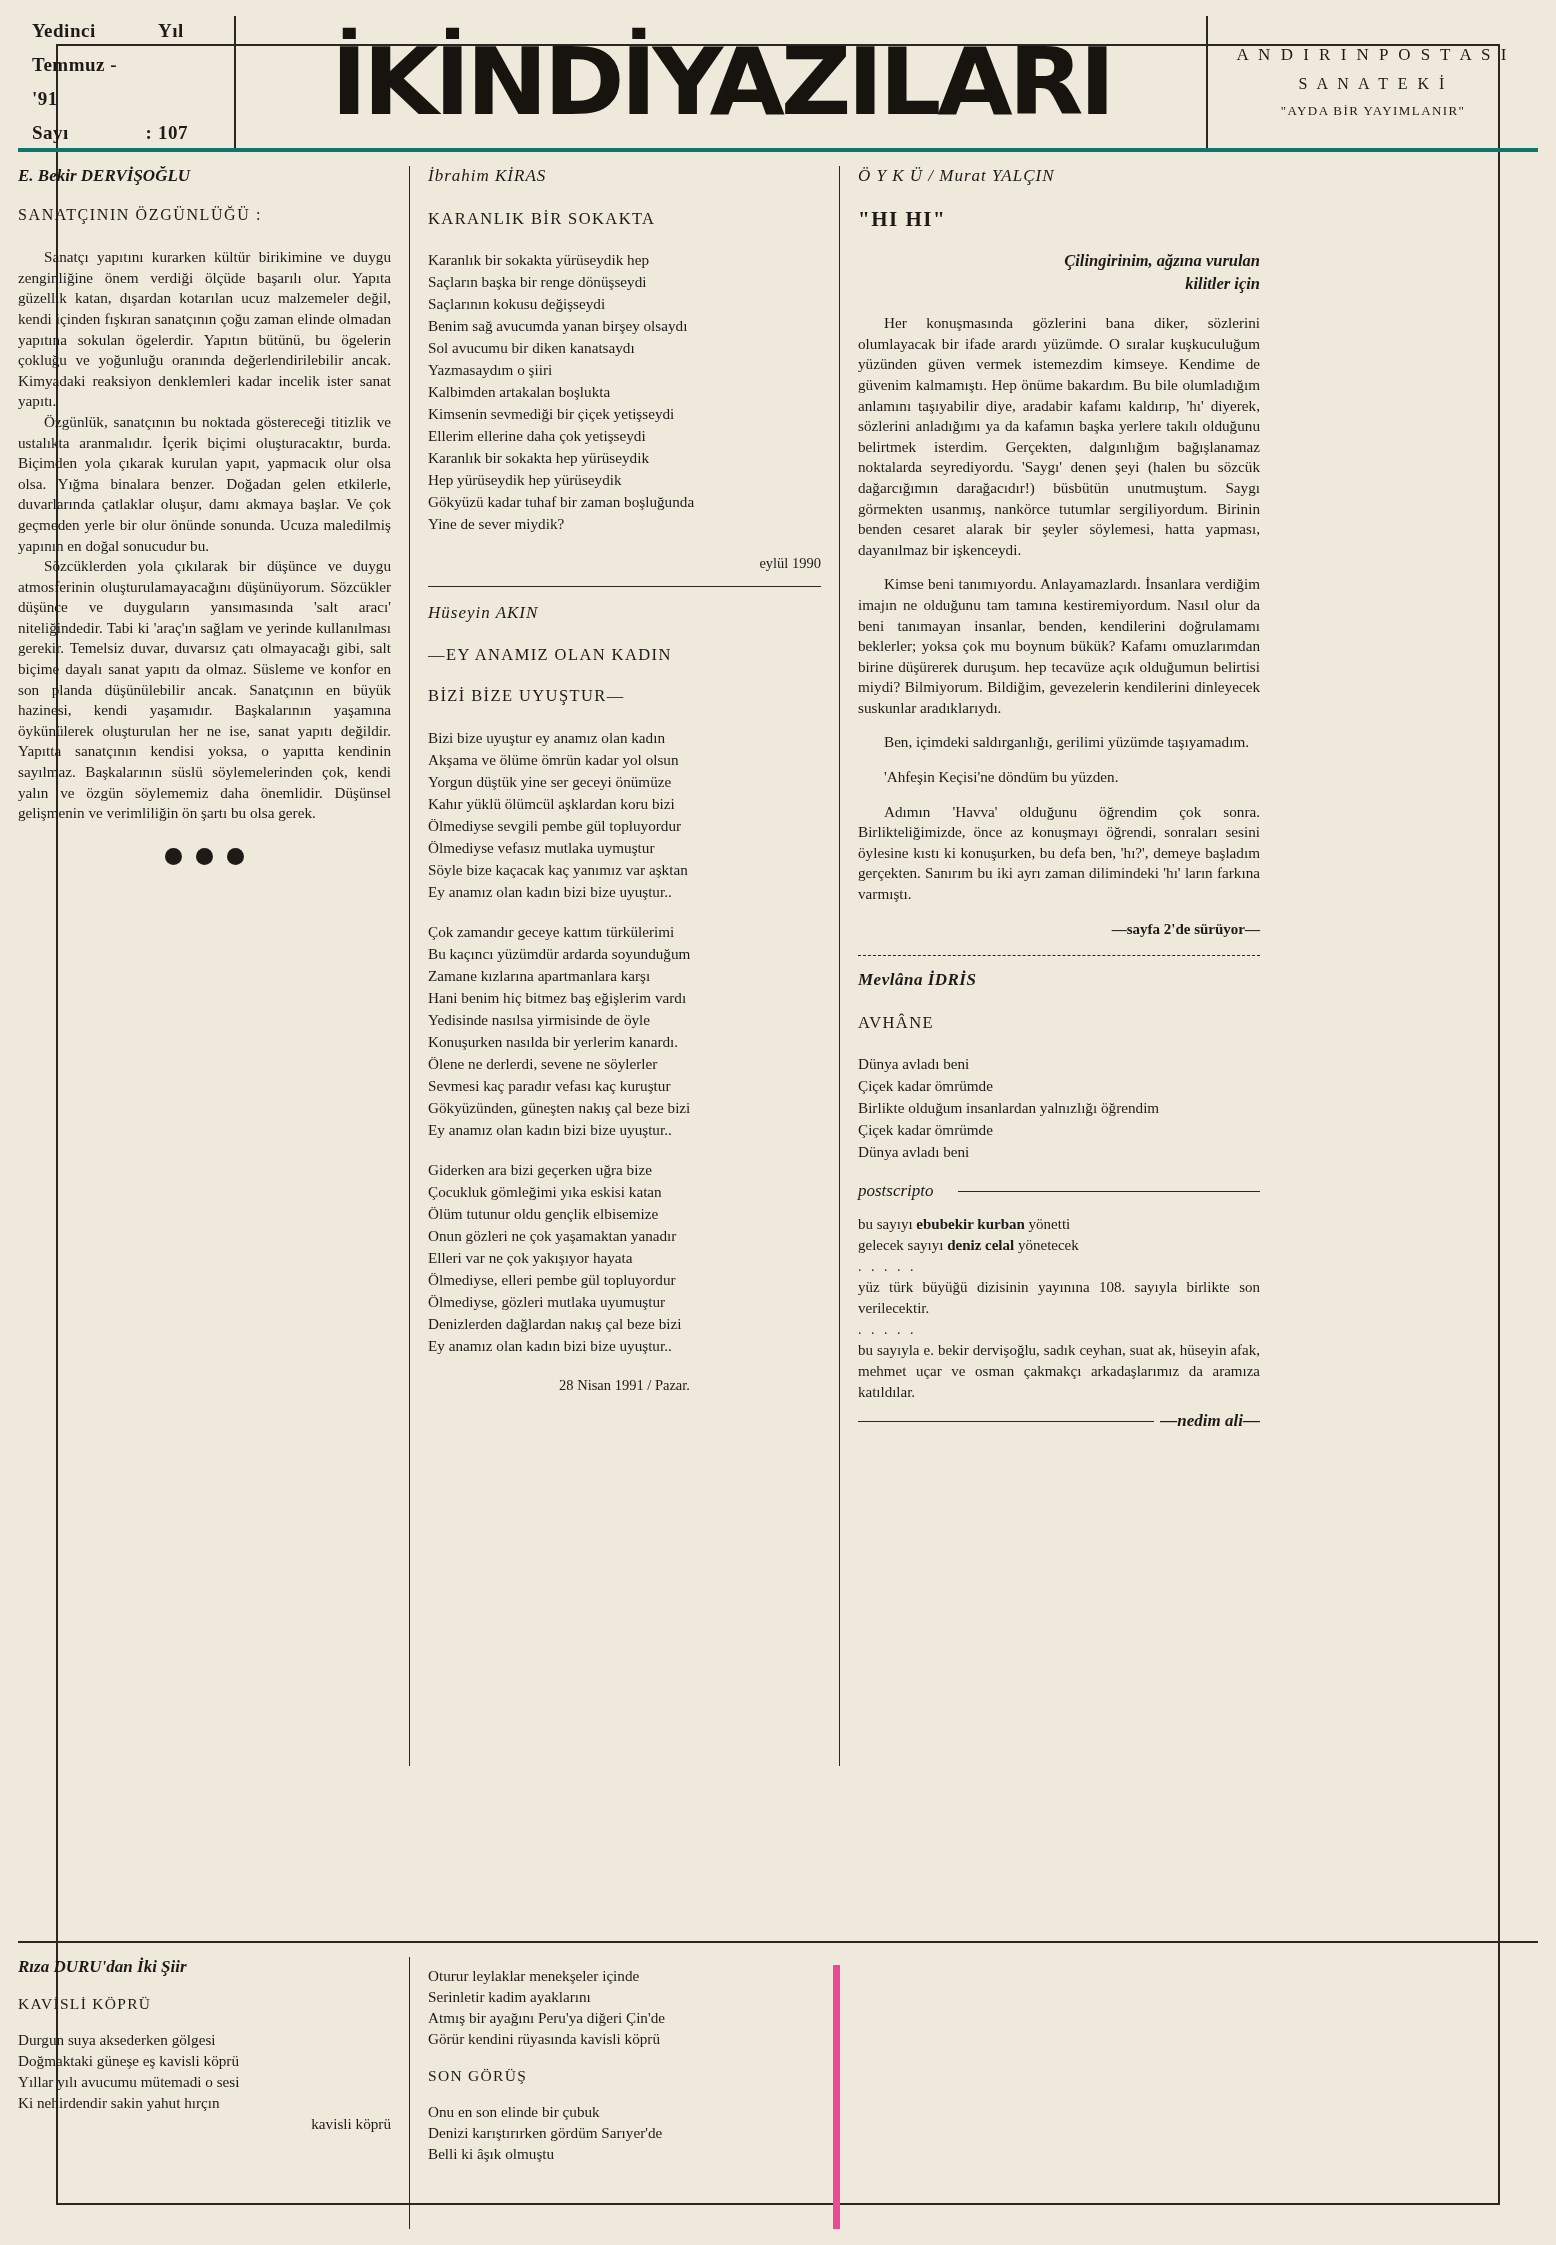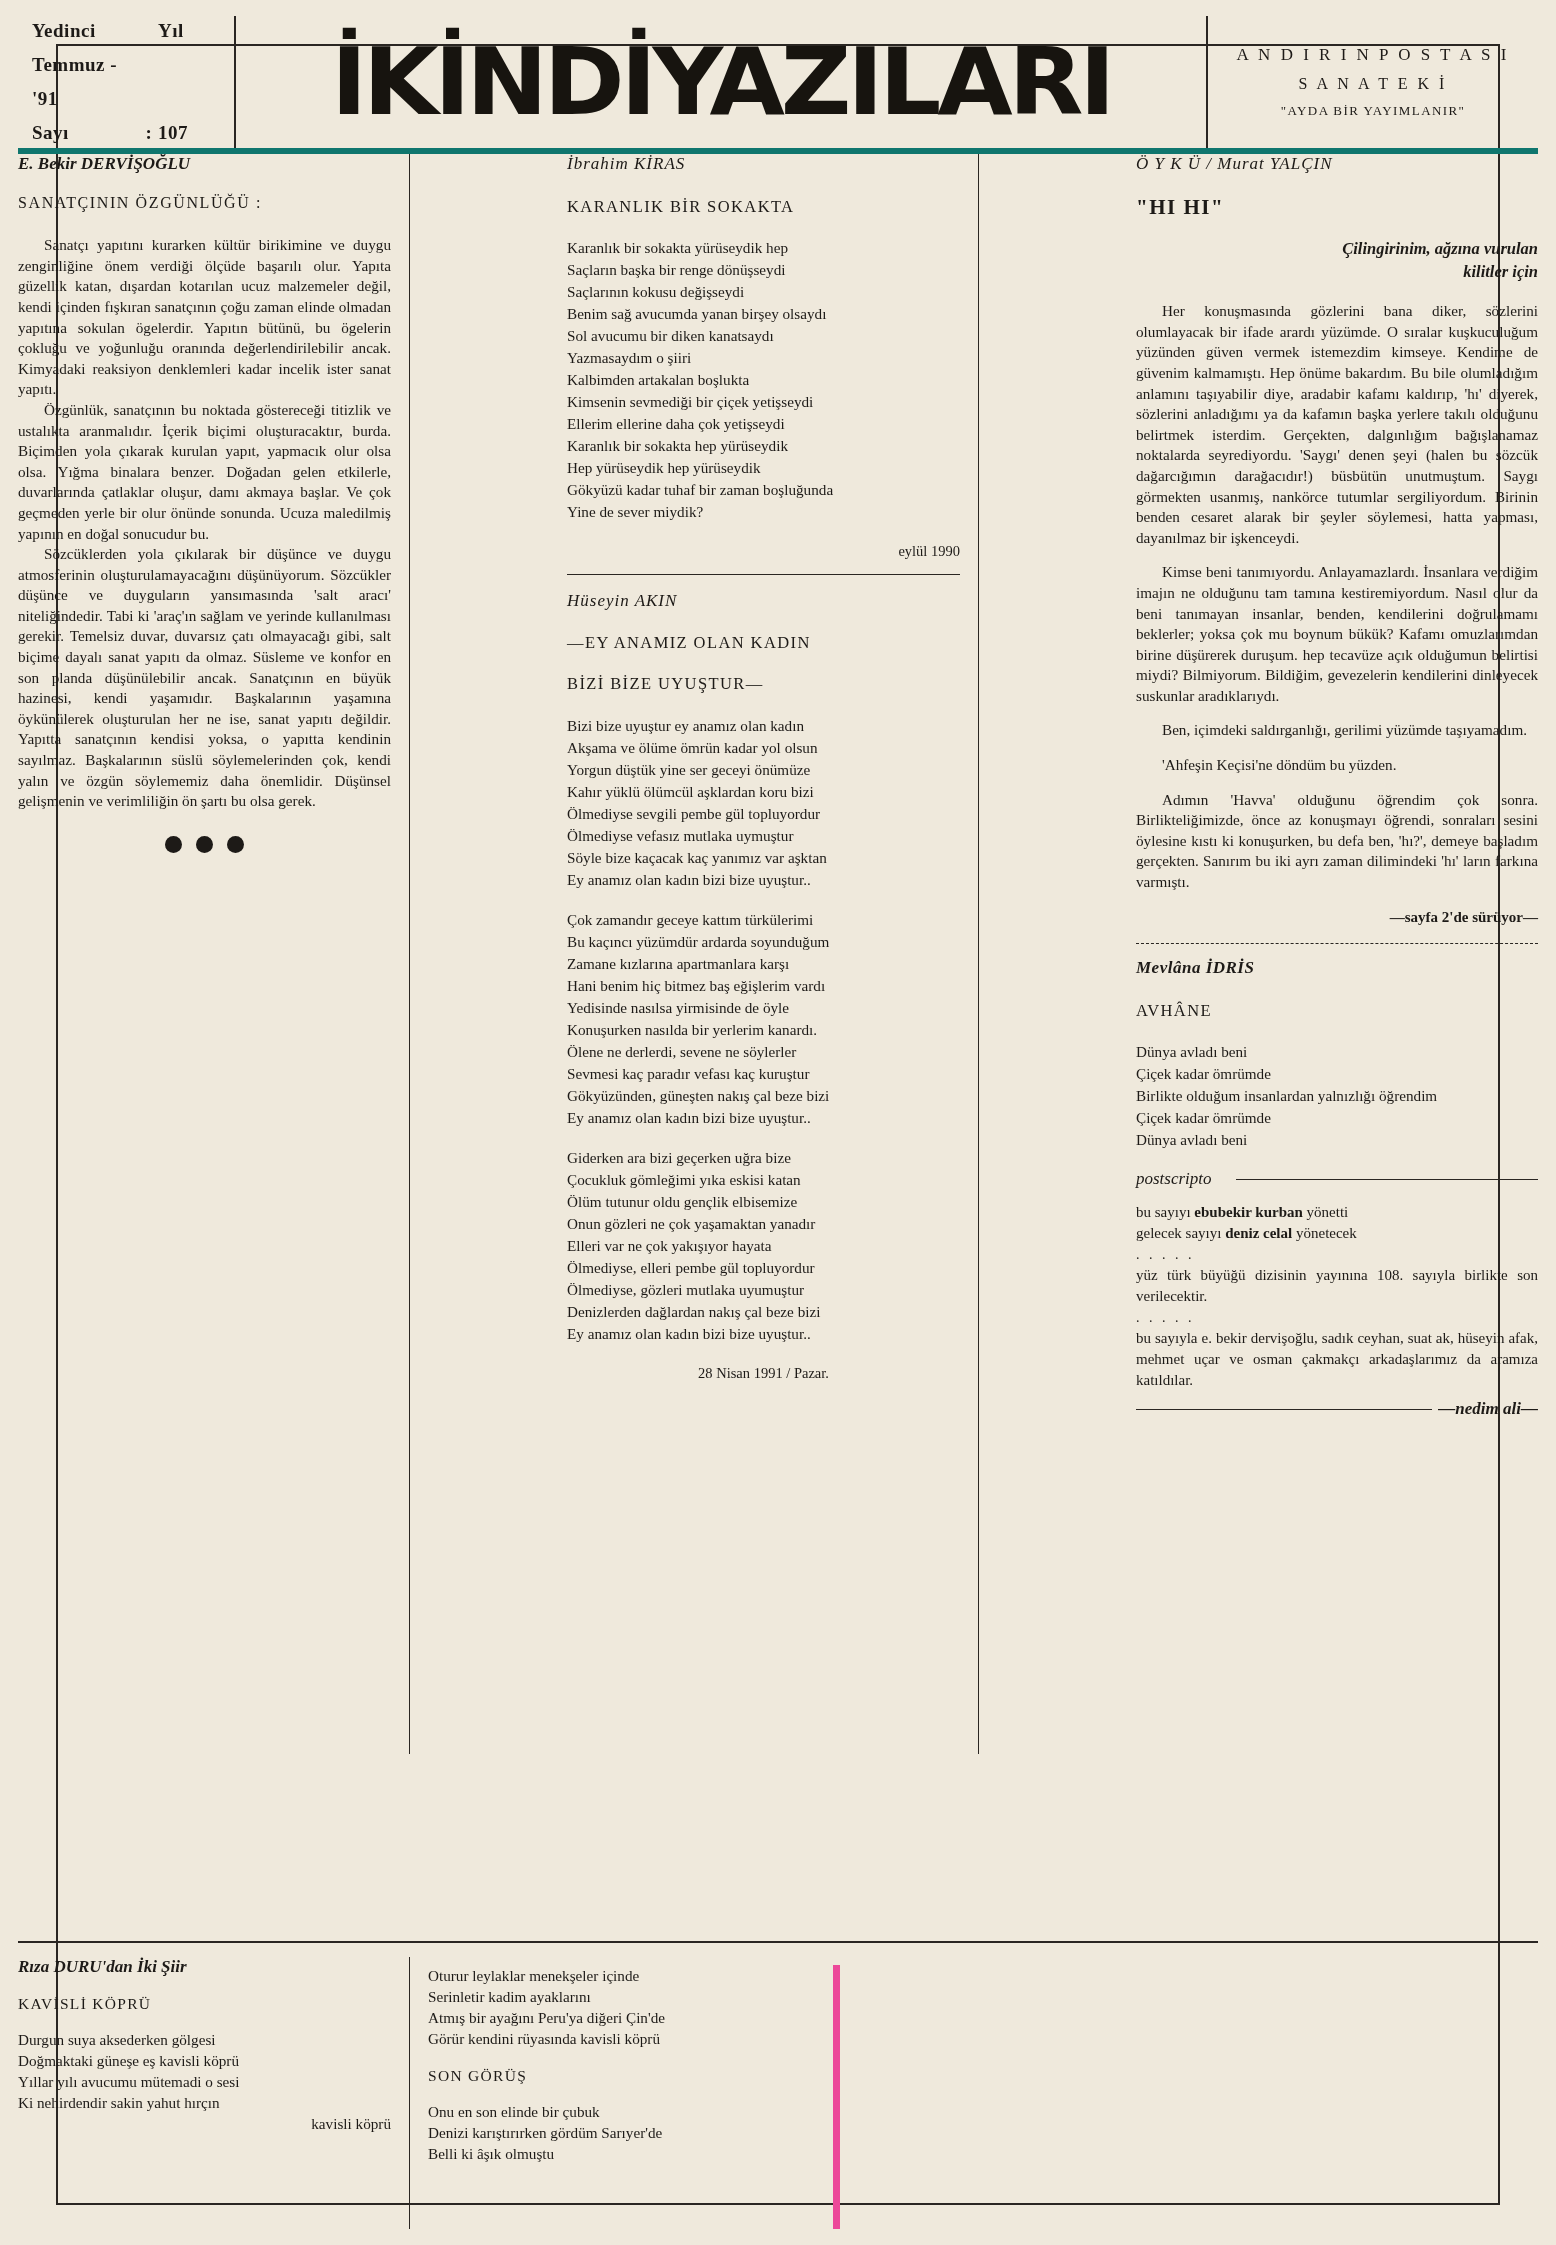--- a/index.html
+++ b/index.html
@@ -24,21 +24,21 @@
   .inner{
     position:absolute;left:0;top:0;right:0;bottom:0;
     padding:16px 18px;
     box-sizing:border-box;
   }
 
   
   .masthead{
     display:flex;align-items:stretch;
     height:132px;
-    border-bottom:6px solid #0f766e;
+    border-bottom:4px solid #0f766e;
     padding-bottom:0;
   }
   .mh-left{
     width:218px;
     border-right:2px solid #2a2622;
     display:flex;flex-direction:column;justify-content:center;
     padding-left:14px;
     box-sizing:border-box;
   }
   .mh-left .row{
@@ -68,22 +68,22 @@
     gap:10px;
     box-sizing:border-box;
   }
   .mh-right .l1{font-size:17px;letter-spacing:3px;font-family:"Liberation Serif",serif;}
   .mh-right .l2{font-size:16px;letter-spacing:3px;}
   .mh-right .l3{font-size:13px;letter-spacing:1.4px;}
 
   
   .cols{
     display:flex;
+    margin-top:14px;
     height:1600px;
-    justify-content:space-between;
   }
   .col{
     box-sizing:border-box;
     font-size:15.2px;
     line-height:20.6px;
     text-align:justify;
   }
   .col1{width:392px;padding-right:18px;border-right:1px solid #2a2622;}
   .col2{width:430px;padding:0 18px;border-right:1px solid #2a2622;}
   .col3{width:1px;}

